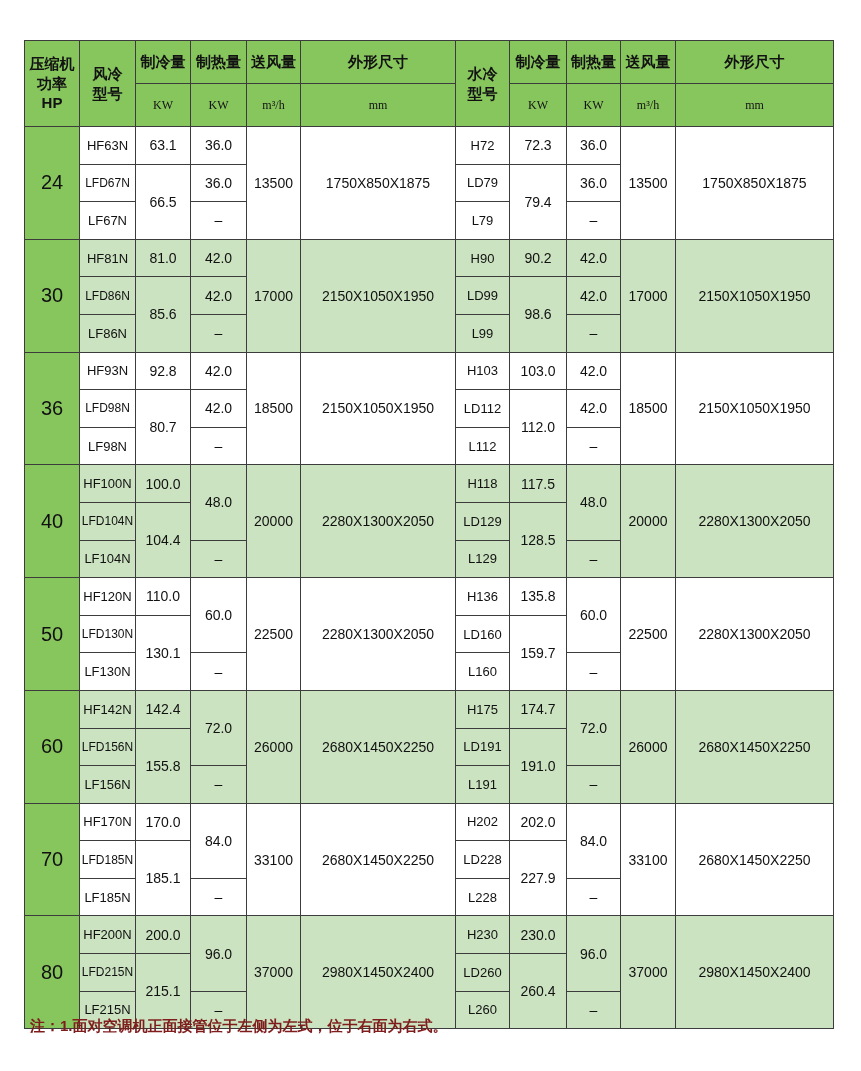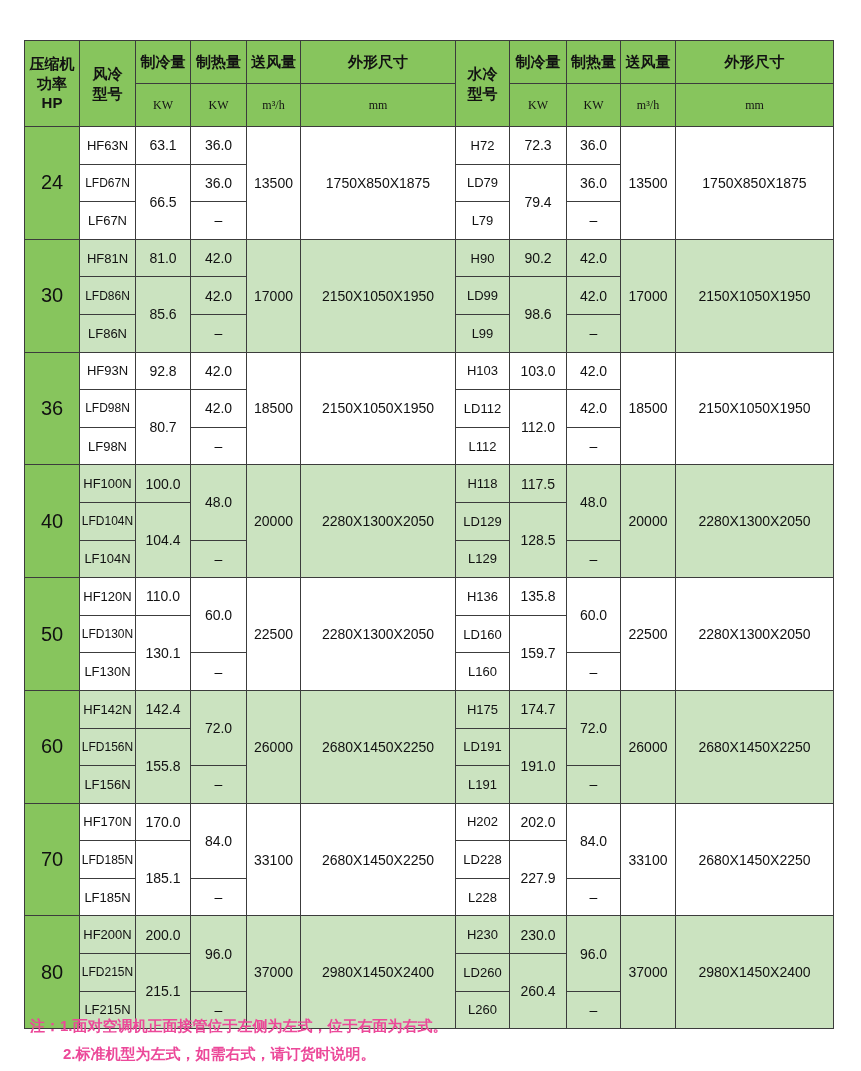--- a/index.html
+++ b/index.html
@@ -29,21 +29,21 @@
   tbody tr { height:37.6px; }
   tbody.light td { background:#cbe3c0; }
   tbody.white td { background:#ffffff; }
   .spec td.hp { background:#87c55d; font-size:20px; }
   td.model { font-size:13px; }
   td.model.sm { font-size:12px; }
   td.val { font-size:14px; }
 
   .notes {
     position:absolute; left:30px; top:1012px;
-    font-size:15px; font-weight:bold; color:#ec4899; line-height:28px;
+    font-size:15px; font-weight:bold; color:#7f1d1d; line-height:28px;
     white-space:nowrap;
   }
   .notes .indent { padding-left:33px; }
 </style>
 </head>
 <body>
 
 <div class="sheet">
 
 <table class="spec">
@@ -317,16 +317,15 @@
       <td class="model">LF215N</td>
       <td class="val">–</td>
       <td class="model">L260</td>
       <td class="val">–</td>
     </tr>
   </tbody>
 </table>
 
 <div class="notes">
   <div>注：1.面对空调机正面接管位于左侧为左式，位于右面为右式。</div>
-  <div class="indent">2.标准机型为左式，如需右式，请订货时说明。</div>
 </div>
 
 </div>
 
 </body></html>

